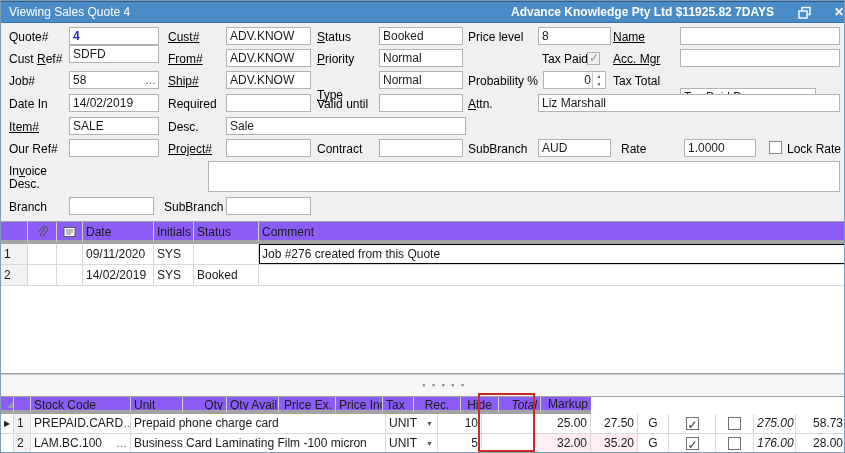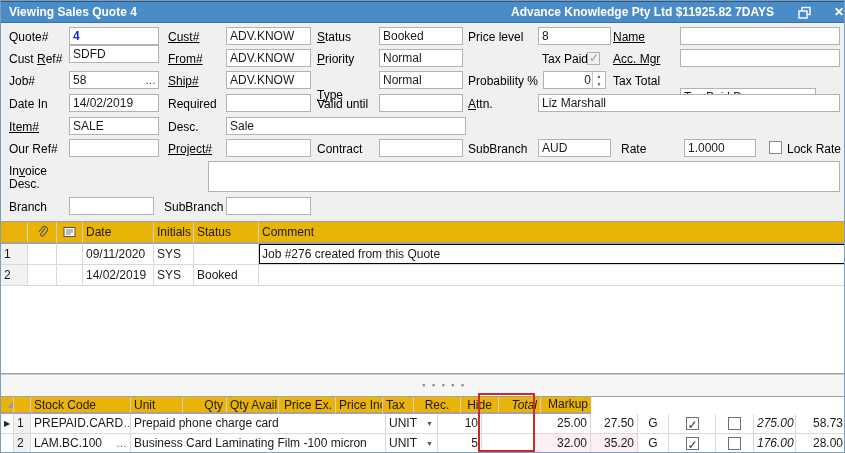--- a/index.html
+++ b/index.html
@@ -4,21 +4,21 @@
 <style>
   * { margin:0; padding:0; box-sizing:border-box; }
   html,body { width:845px; height:453px; overflow:hidden; }
   body { font-family:"Liberation Sans", sans-serif; font-size:12px; color:#1a1a1a; background:#f0f0f0; }
   #window { position:relative; width:845px; height:453px; background:#f0f0f0; border:1px solid #7f9db9; overflow:hidden; }
 
   
   .titlebar { position:absolute; left:0; top:0; width:845px; height:22px;
     background:#4a8cc7; border-top:1px solid #2c5a86; border-bottom:1px solid #3a72a5;
     display:flex; align-items:center; overflow:hidden; }
-  .title-left { position:absolute; left:8px; top:3px; color:#fff; font-weight:bold; }
+  .title-left { position:absolute; left:8px; top:3px; color:#fff; font-weight:normal; }
   .title-right { position:absolute; right:72px; top:3px; color:#fff; font-weight:bold; }
   .restore-btn { position:absolute; right:34px; top:4px; width:14px; height:14px; }
   .close-btn { position:absolute; left:833px; top:3px; color:#fff; font-weight:bold; font-size:12px; width:16px; }
 
   
   .lbl { position:absolute; white-space:nowrap; color:#000; }
   .ul { text-decoration:underline; }
   .fld { position:absolute; height:18px; background:#fff; border:1px solid #b2b2b6; line-height:16px; padding:0 3px; white-space:nowrap; overflow:hidden; }
   .fld.blue { color:#2424d2; font-weight:bold; }
   .ellipsis-btn { position:absolute; right:2px; top:1px; color:#444; font-size:11px; line-height:14px; cursor:pointer; }
@@ -27,21 +27,21 @@
   .checkbox.disabled { background:#f0f0f0; border-color:#b0b0b0; }
   .checkbox.disabled.checked::after { color:#9a9a9a; }
   .spin { position:absolute; height:18px; background:#fff; border:1px solid #b2b2b6; }
   .spin .val { position:absolute; left:0; top:0; right:14px; text-align:right; line-height:16px; }
   .spin .arrows { position:absolute; right:0; top:0; width:13px; height:16px; border-left:1px solid #c9c9c9; font-size:5px; color:#555; text-align:center; line-height:8px; cursor:pointer; }
 
   
   .grid { position:absolute; left:0; width:845px; background:#fff; border:1px solid #a0a0a0; border-left:none; border-right:none; }
   .grow { display:flex; }
   .gcell { border-right:1px solid #d9d9d9; border-bottom:1px solid #d9d9d9; padding:0 3px; white-space:nowrap; overflow:hidden; }
-  .ghead .gcell { background:#eab308; border-right:1px solid #cfcfcf; border-bottom:2px solid #a3a3a3; }
+  .ghead .gcell { background:#8b5cf6; border-right:1px solid #cfcfcf; border-bottom:4px solid #a3a3a3; }
   .gnum { background:#f1f1f1 !important; }
   .r { text-align:right; } .c { text-align:center; }
 
   
   .cg .grow { height:21px; line-height:20px; }
   .cg .ghead { height:22px; line-height:21px; }
   .cg .w-num{width:27px;} .cg .w-att{width:29px;} .cg .w-note{width:26px;}
   .cg .w-date{width:71px;} .cg .w-init{width:40px;} .cg .w-stat{width:65px;}
   .cg .w-com{flex:1;}
   .focus-cell { box-shadow:inset 0 0 0 1px #000; }

